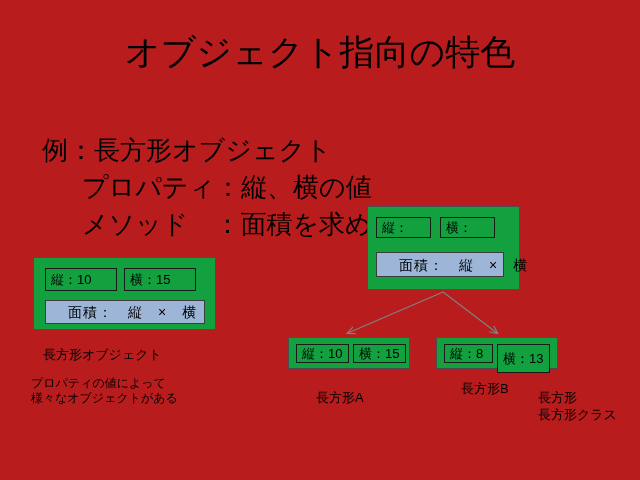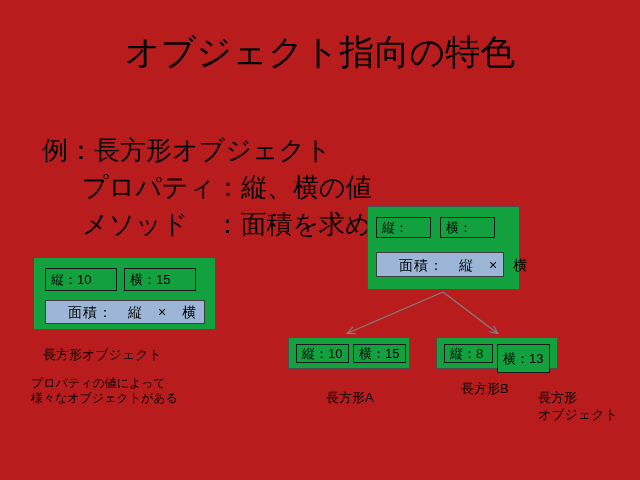--- a/index.html
+++ b/index.html
@@ -107,21 +107,21 @@
   
   .caption {
     position: absolute;
     font-size: 13px;
     line-height: 17px;
     color: #000000;
     white-space: nowrap;
   }
   #caption-class    { left: 531px; top: 234px; }
   #caption-object   { left: 43px;  top: 346px; }
-  #caption-a        { left: 326px; top: 389px; }
+  #caption-a        { left: 316px; top: 389px; }
   #caption-b        { left: 461px; top: 380px; }
   #caption-inst     { left: 538px; top: 389px; }
   #caption-inst .l2 { display: block; }
 
   .note {
     position: absolute;
     font-size: 12px;
     line-height: 15px;
     color: #000000;
     white-space: nowrap;
@@ -178,21 +178,21 @@
   <div class="field-box" id="inst-a-w-field">横：15</div>
   <div class="caption" id="caption-a">長方形A</div>
 
   <div class="green-box" id="inst-b-box"></div>
   <div class="field-box" id="inst-b-h-field">縦：8</div>
   <div class="field-box" id="inst-b-w-field">横：13</div>
   <div class="caption" id="caption-b">長方形B</div>
 
   <div class="caption" id="caption-inst">
     <span class="l1">長方形</span>
-    <span class="l2">オブジェクト</span>
+    <span class="l2">長方形クラス</span>
   </div>
 
   <div class="note" id="note-property">
     <span class="l1">プロパティの値によって</span>
     <span class="l2">様々なオブジェクトがある</span>
   </div>
 
 </div>
 
 </body></html>

